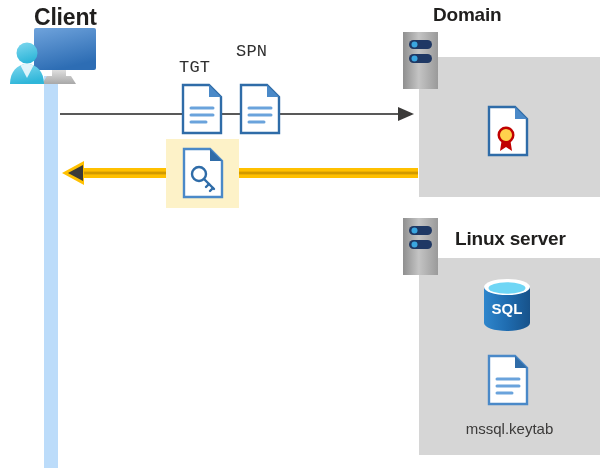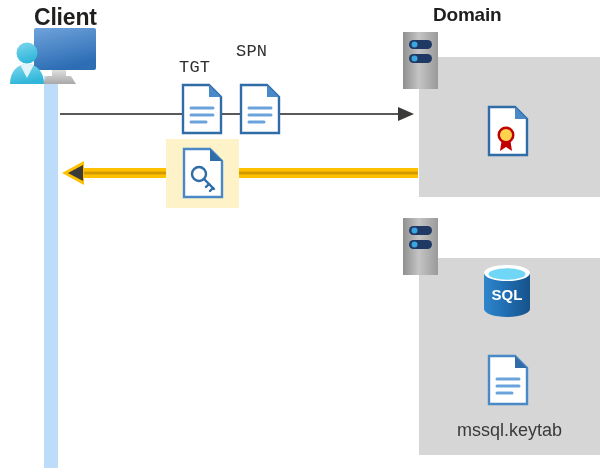--- a/index.html
+++ b/index.html
@@ -31,21 +31,21 @@
   .title-dc     { font-size: 19px; }
   .title-linux  { font-size: 19px; }
 
   .doc-label {
     font-size: 17px;
     color: #2f2f2f;
     letter-spacing: 0.2px;
     font-family: Liberation Mono, monospace;
   }
   .caption {
-    font-size: 18px;
+    font-size: 15px;
     color: #3b3a39;
     text-align: center;
     white-space: nowrap;
   }
 
   
   .panel {
     background: #d6d6d6;
   }
 
@@ -193,41 +193,42 @@
       <path d="M2 1 h26 l12 12 v36 H2 z" fill="#ffffff" stroke="#2f6ca8" stroke-width="2.4"></path>
       <path d="M28 1 l12 12 h-12 z" fill="#4a89c8"></path>
 
       <path d="M15 32 l-2 13 l6 -4 l6 4 l-2 -13 z" fill="#c00000"></path>
 
       <circle cx="19" cy="29" r="8.5" fill="#c00000"></circle>
       <circle cx="19" cy="29" r="6" fill="#ffd24d"></circle>
     </svg>
   </div>
 
+  <div class="abs title title-linux" style="left:455px; top:228px;">Linux server</div>
 
   <div class="abs panel" style="left:419px; top:258px; width:181px; height:197px;"></div>
 
   <div class="abs" style="left:403px; top:218px; width:35px; height:57px;">
     <svg width="35" height="57" viewBox="0 0 35 57">
       <defs>
         <linearGradient id="srvGradB" x1="0" y1="0" x2="1" y2="0">
           <stop offset="0%" stop-color="#8f8f8f"></stop>
           <stop offset="45%" stop-color="#c4c4c4"></stop>
           <stop offset="100%" stop-color="#9a9a9a"></stop>
         </linearGradient>
       </defs>
       <rect x="0" y="0" width="35" height="57" fill="url(#srvGradB)"></rect>
       <rect x="6" y="8" width="23" height="9" rx="4.5" fill="#1f3864"></rect>
       <circle cx="11.5" cy="12.5" r="3" fill="#3aa6e0"></circle>
       <rect x="6" y="22" width="23" height="9" rx="4.5" fill="#1f3864"></rect>
       <circle cx="11.5" cy="26.5" r="3" fill="#3aa6e0"></circle>
     </svg>
   </div>
 
-  <div class="abs" style="left:483px; top:264px; width:48px; height:54px;">
+  <div class="abs" style="left:483px; top:278px; width:48px; height:54px;">
     <svg width="48" height="54" viewBox="0 0 48 54">
       <defs>
         <linearGradient id="sqlBody" x1="0" y1="0" x2="1" y2="0">
           <stop offset="0%" stop-color="#2f86cc"></stop>
           <stop offset="50%" stop-color="#1f6cb0"></stop>
           <stop offset="100%" stop-color="#17528a"></stop>
         </linearGradient>
       </defs>
       <path d="M1 9 v36 c0 4.4 10.3 8 23 8 c12.7 0 23 -3.6 23 -8 V9 z" fill="url(#sqlBody)"></path>
       <ellipse cx="24" cy="9" rx="23" ry="8" fill="#ffffff"></ellipse>

